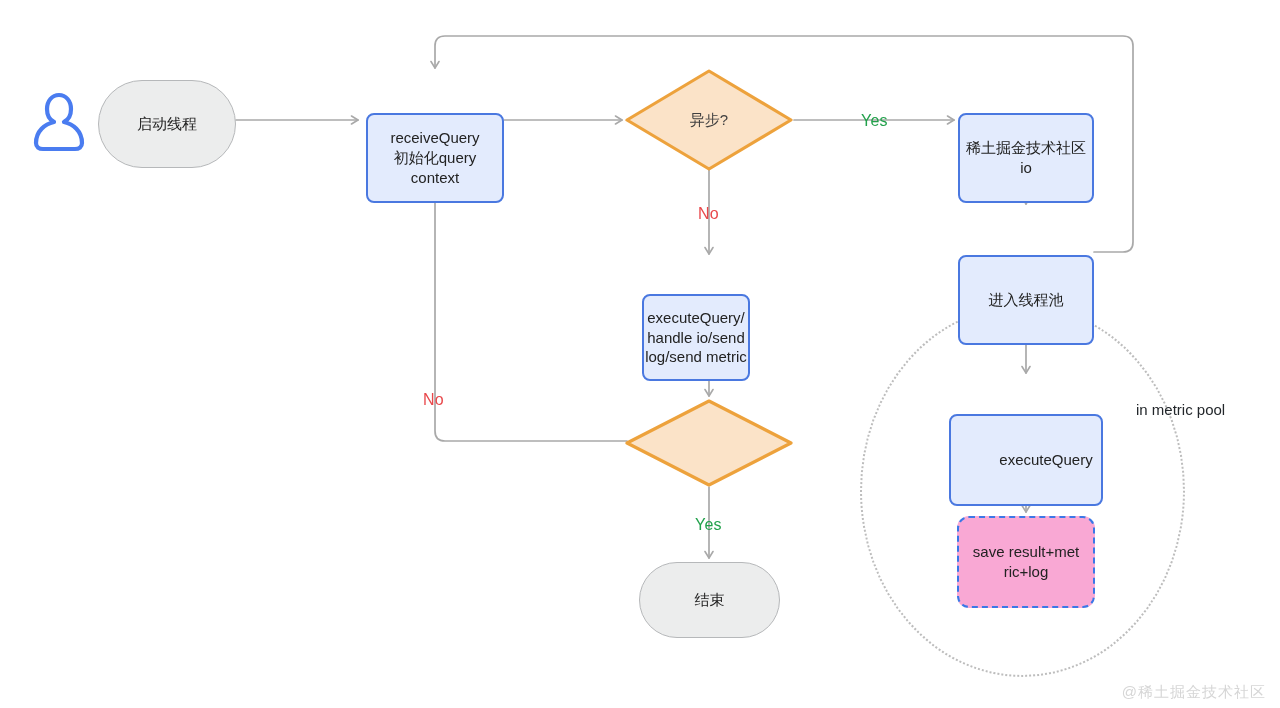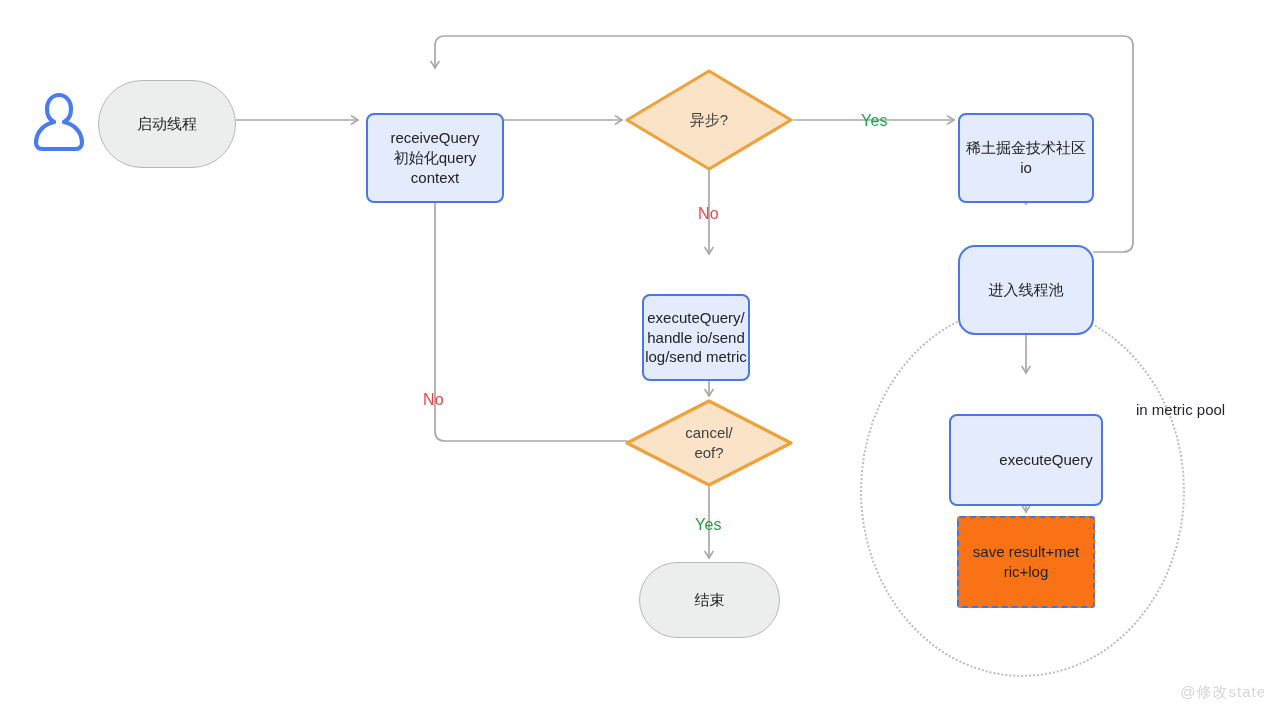--- a/index.html
+++ b/index.html
@@ -15,21 +15,21 @@
         justify-content:center;text-align:center;}
   .node .lbl{display:block;line-height:1.32;}
 
   
   .proc{
     background:#e3ebfd;border:2px solid #4a78e0;border-radius:8px;
     color:#222;font-size:15px;margin-top:38px;
   }
   
   .proc-dashed{
-    background:#f97316;border:2px dashed #3b78e7;border-radius:3px;
+    background:#f9a8d4;border:2px dashed #3b78e7;border-radius:12px;
     color:#222;font-size:15px;
   }
   
   .term{
     background:#eceded;border:1.5px solid #b6b8ba;border-radius:46px;
     color:#222;font-size:15px;
   }
   
   .decision{background:transparent;}
   .decision .dshape{position:absolute;left:0;top:0;width:100%;height:100%;}
@@ -110,33 +110,32 @@
     <svg class="dshape" viewBox="0 0 170 104" preserveAspectRatio="none" xmlns="http://www.w3.org/2000/svg">
       <polygon points="85,3 167,52 85,101 3,52" fill="#fbe3c8" stroke="#eda23c" stroke-width="3.2" stroke-linejoin="round"></polygon>
     </svg>
     <span class="dtext ml">异步?</span>
   </div>
 
   <div class="node proc" style="left:958px;top:75px;width:136px;height:90px;">
     <span class="lbl">稀土掘金技术社区 io</span>
   </div>
 
-  <div class="node proc" style="left:958px;top:207px;width:136px;height:90px;border-radius:17px;">
+  <div class="node proc" style="left:958px;top:217px;width:136px;height:90px;">
     <span class="lbl">进入线程池</span>
   </div>
 
   <div class="node proc" style="left:642px;top:256px;width:108px;height:87px;">
     <span class="lbl ml">executeQuery/<br>handle io/send<br>log/send metric</span>
   </div>
 
   <div class="node decision" style="left:624px;top:398px;width:170px;height:90px;">
     <svg class="dshape" viewBox="0 0 170 90" preserveAspectRatio="none" xmlns="http://www.w3.org/2000/svg">
       <polygon points="85,3 167,45 85,87 3,45" fill="#fbe3c8" stroke="#eda23c" stroke-width="3.2" stroke-linejoin="round"></polygon>
     </svg>
-    <span class="dtext ml">cancel/<br>eof?</span>
   </div>
 
   <div class="node term" style="left:639px;top:562px;width:141px;height:76px;">
     <span class="lbl">结束</span>
   </div>
 
   <div class="node proc" style="left:949px;top:376px;width:154px;height:92px;padding-left:40px;">
     <span class="lbl">executeQuery</span>
   </div>
 
@@ -147,15 +146,15 @@
   <div class="edge-label lbl-yes" style="left:861px;top:112px;">Yes</div>
 
   <div class="edge-label lbl-no" style="left:698px;top:205px;">No</div>
 
   <div class="edge-label lbl-no" style="left:423px;top:391px;">No</div>
 
   <div class="edge-label lbl-yes" style="left:695px;top:516px;">Yes</div>
 
   <div class="plain-label" style="left:1136px;top:401px;">in metric pool</div>
 
-  <div class="watermark">@修改state</div>
+  <div class="watermark">@稀土掘金技术社区</div>
 
 </div>
 
 </body></html>

